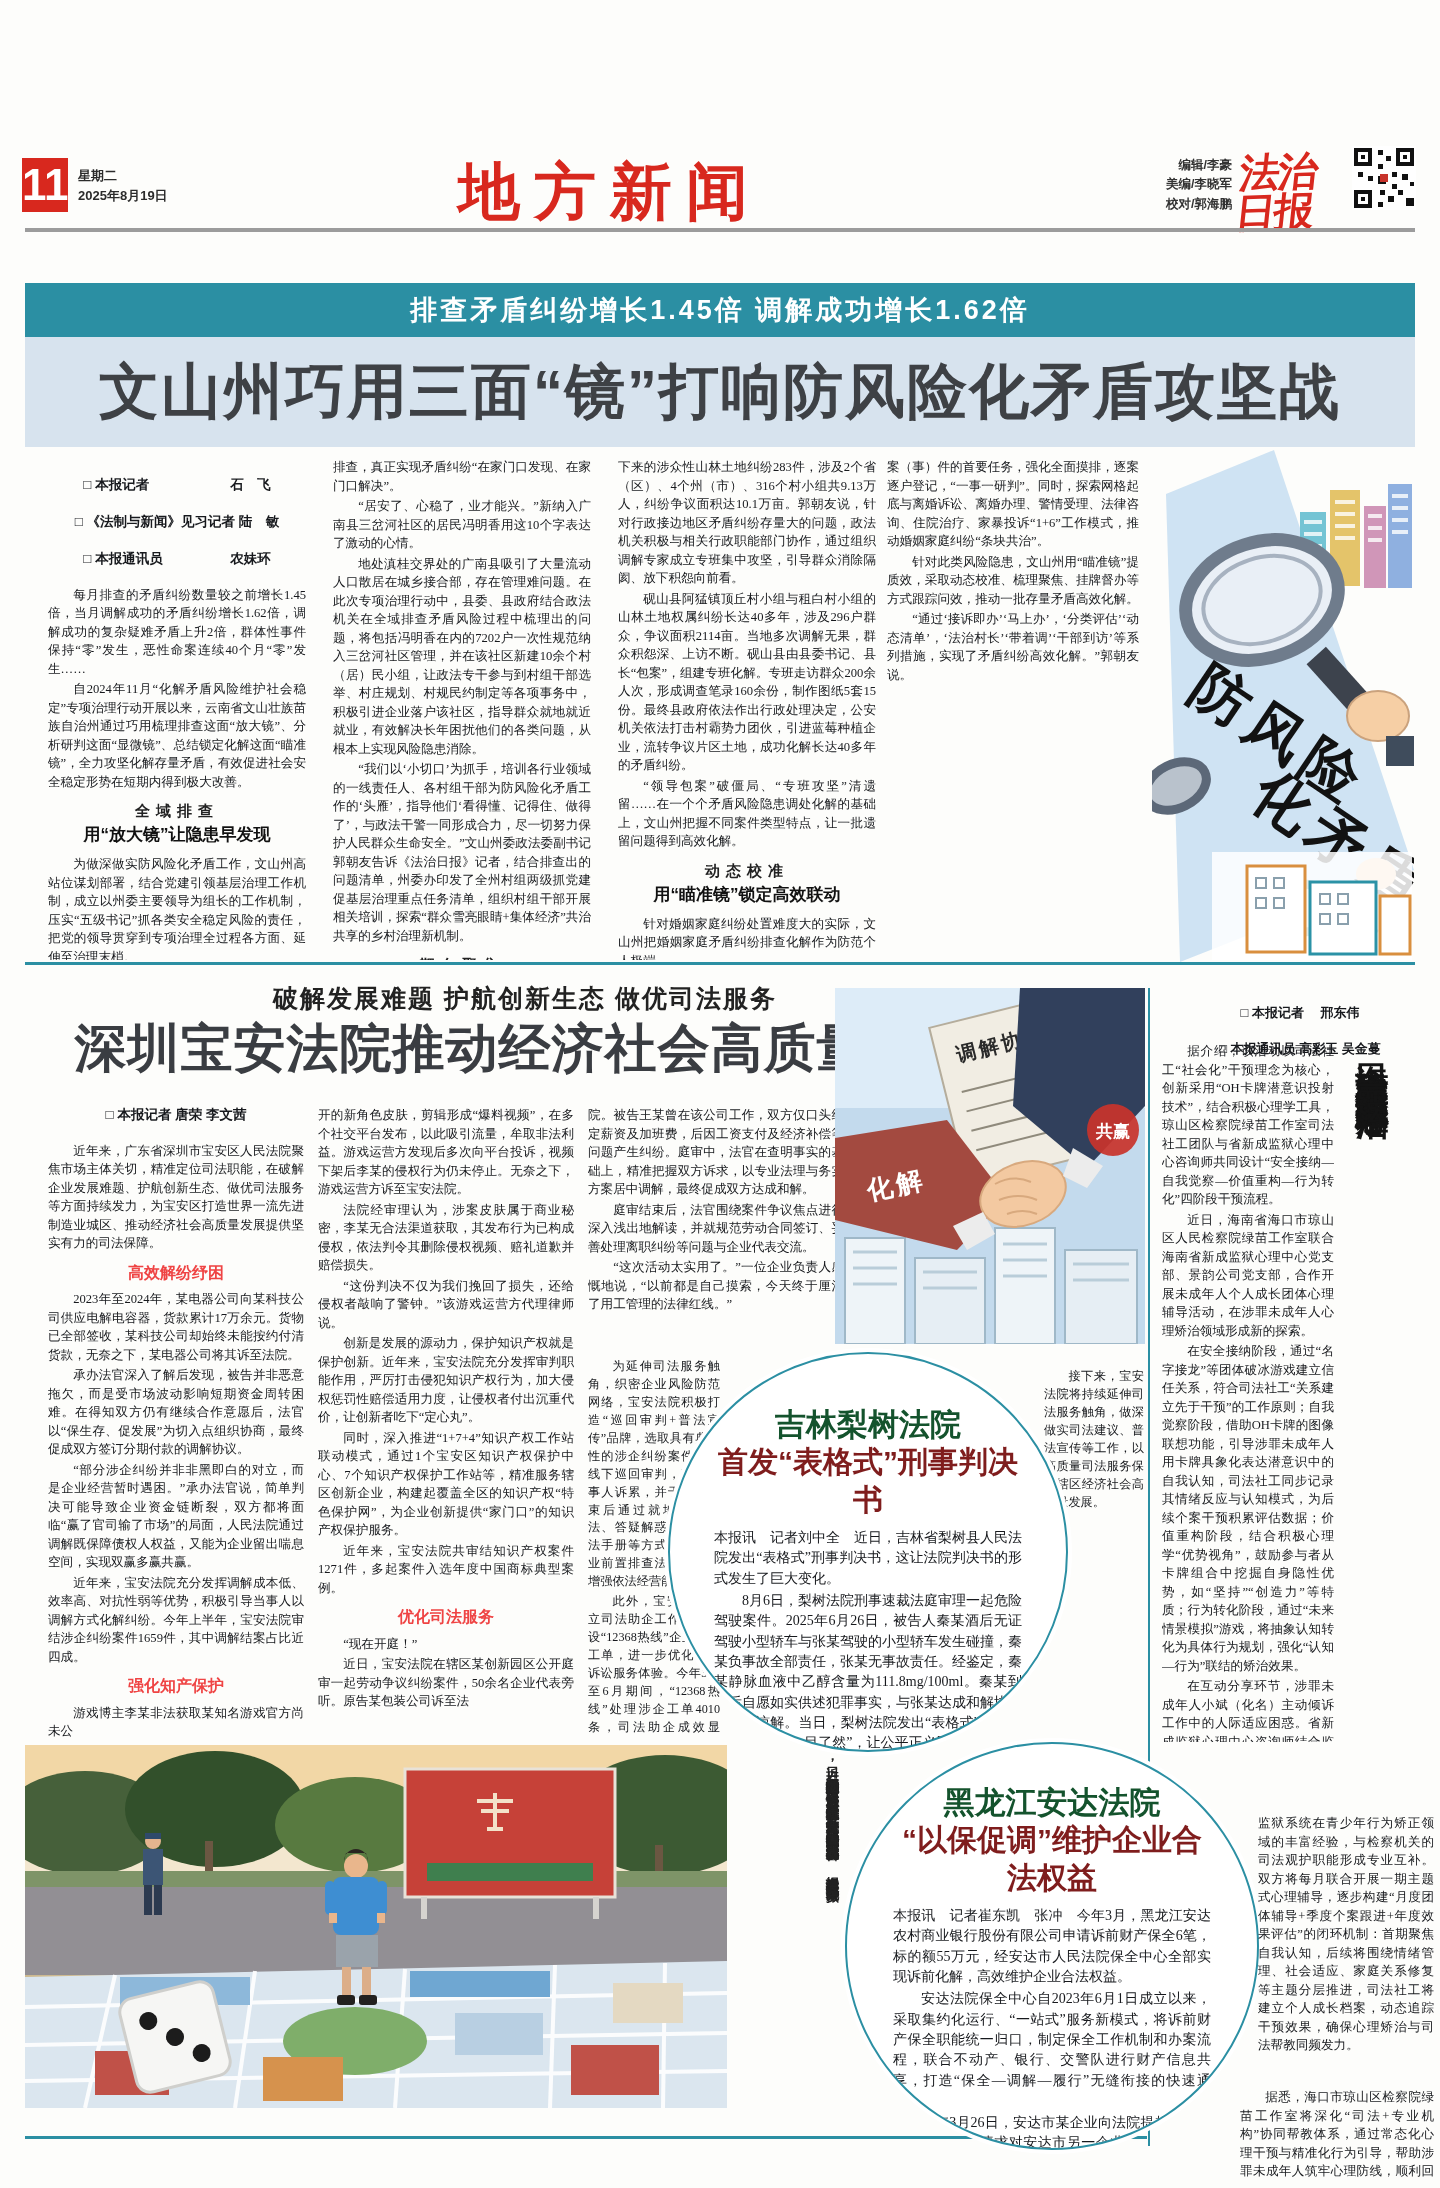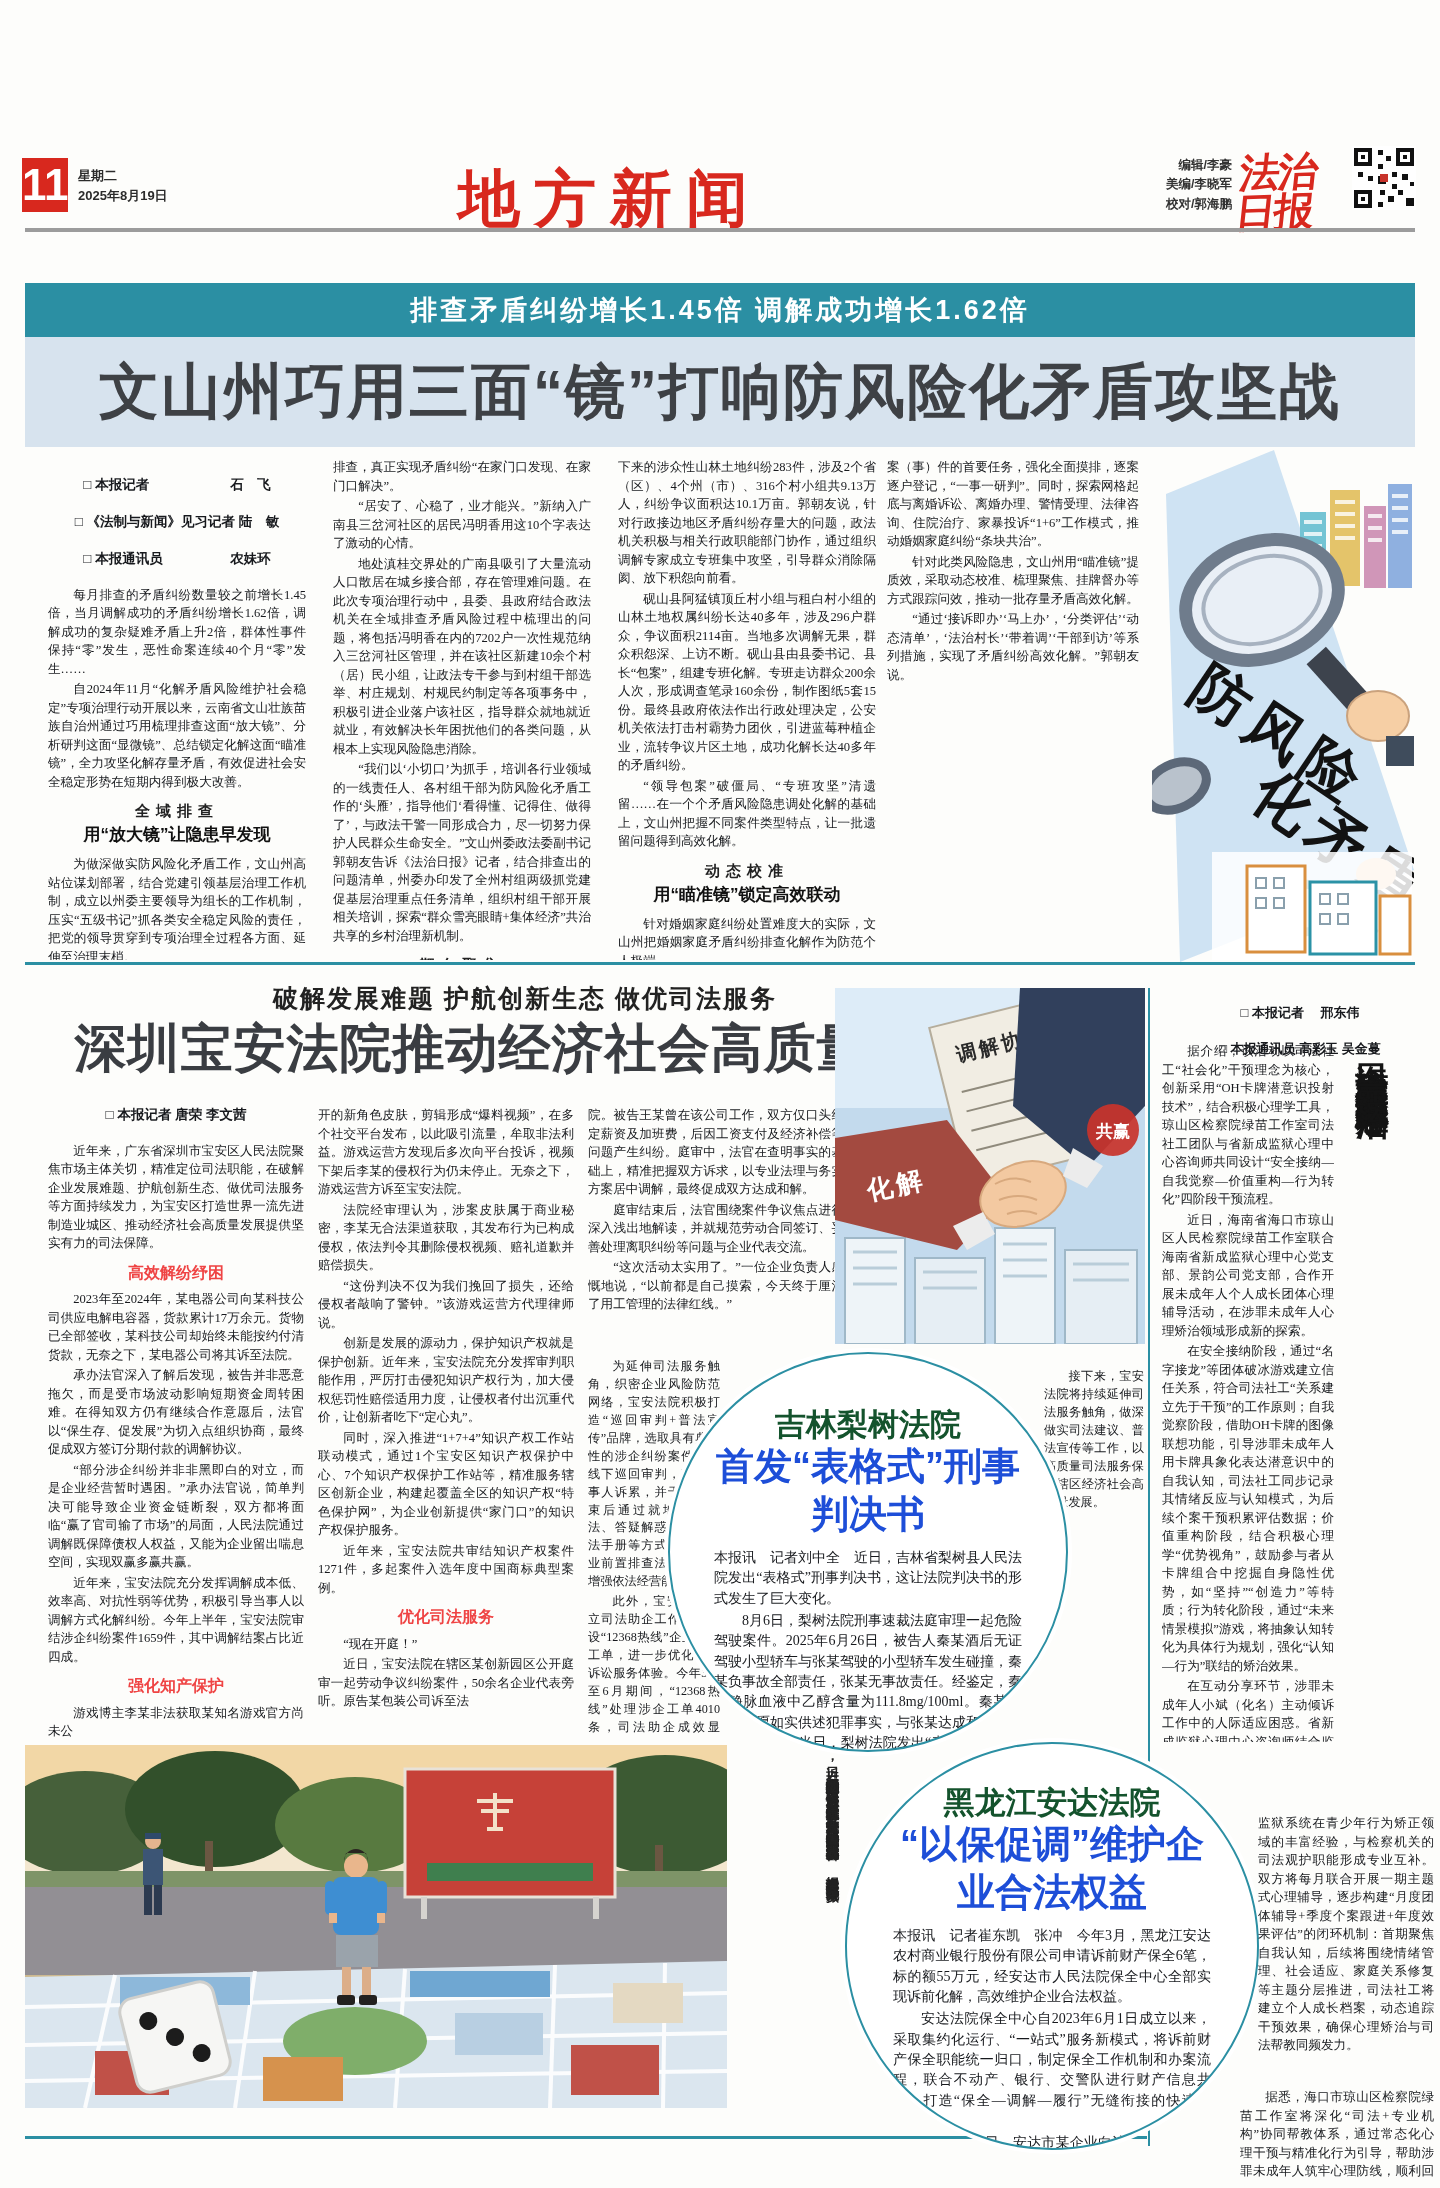--- a/index.html
+++ b/index.html
@@ -6,21 +6,21 @@
   #paper{position:relative;width:1440px;height:2188px;background:#fdfdfb;margin:0 auto;
          font-family:"Liberation Serif","DejaVu Serif",serif;color:#17191d;overflow:hidden;}
   .abs{position:absolute;}
   .sans{font-family:"Liberation Sans","DejaVu Sans",sans-serif;}
 
   
   #pagenum{left:22px;top:158px;width:46px;height:54px;background:#d8281e;color:#fff;
            font-size:44px;font-weight:700;text-align:center;line-height:54px;}
   #dateblock{left:78px;top:166px;font-size:13px;font-weight:700;color:#2b2b2b;line-height:1.5;}
   #sectiontitle{left:360px;top:150px;width:500px;text-align:center;color:#d8281e;
-                font-size:62px;font-weight:900;letter-spacing:14px;margin-top:7px;}
+                font-size:62px;font-weight:900;letter-spacing:14px;}
   #staffblock{left:1158px;top:156px;font-size:12.5px;font-weight:700;color:#333;line-height:1.55;text-align:right;width:74px;}
   #masthead{left:1238px;top:152px;width:112px;color:#d8281e;font-size:40px;font-weight:900;
             transform:skewX(-8deg) rotate(-2deg);letter-spacing:-2px;line-height:1.0;}
   #qr{left:1352px;top:146px;}
   #headrule{left:25px;top:228px;width:1390px;height:4px;background:#9c9c9c;}
 
   
   #leadbanner{left:25px;top:283px;width:1390px;height:54px;background:#2b8fa3;color:#fff;
               text-align:center;font-size:27px;font-weight:700;line-height:54px;letter-spacing:3px;}
   #leadband{left:25px;top:337px;width:1390px;height:110px;background:#d7e3ee;}
@@ -54,21 +54,21 @@
   #sz-c3b{left:588px;top:1358px;width:132px;height:378px;font-size:12.2px;}
   #sz-c4b{left:1044px;top:1368px;width:100px;height:368px;font-size:12.2px;}
   #sz-illus{left:835px;top:988px;width:310px;height:356px;}
 
   
   .inset{background:#fff;border:2px solid #2b8fa3;box-shadow:0 0 0 4px #fff, inset 0 0 0 3px #fff;
          overflow:hidden;z-index:6;}
   #jl-circle{left:668px;top:1352px;width:396px;height:396px;border-radius:50%;}
   #jl-inner{position:absolute;left:44px;top:52px;width:308px;height:330px;}
   .inset-t1{text-align:center;font-weight:900;font-size:31px;color:#14532d;line-height:1.2;}
-  .inset-t2{text-align:center;font-weight:900;font-size:38px;color:#1d4ed8;line-height:1.25;margin-bottom:10px;}
+  .inset-t2{text-align:center;font-weight:900;font-size:30px;color:#7f1d1d;line-height:1.25;margin-bottom:10px;}
   .inset-body{font-size:14px;line-height:1.45;text-align:justify;}
   #ad-oval{left:845px;top:1742px;width:410px;height:404px;border-radius:50%;}
   #ad-inner{position:absolute;left:46px;top:40px;width:318px;height:340px;}
 
   
   #photo{left:25px;top:1745px;width:702px;height:363px;overflow:hidden;background:#cdb98f;}
   #photo-caption{left:737px;top:1756px;width:104px;height:378px;writing-mode:vertical-rl;
                  font-size:13.2px;line-height:1.38;text-align:justify;font-weight:700;color:#222;}
   #photo-credit{writing-mode:vertical-rl;font-weight:700;margin-top:14px;}
   #bl-rule{left:25px;top:2136px;width:1122px;height:3px;background:#2b8fa3;}

